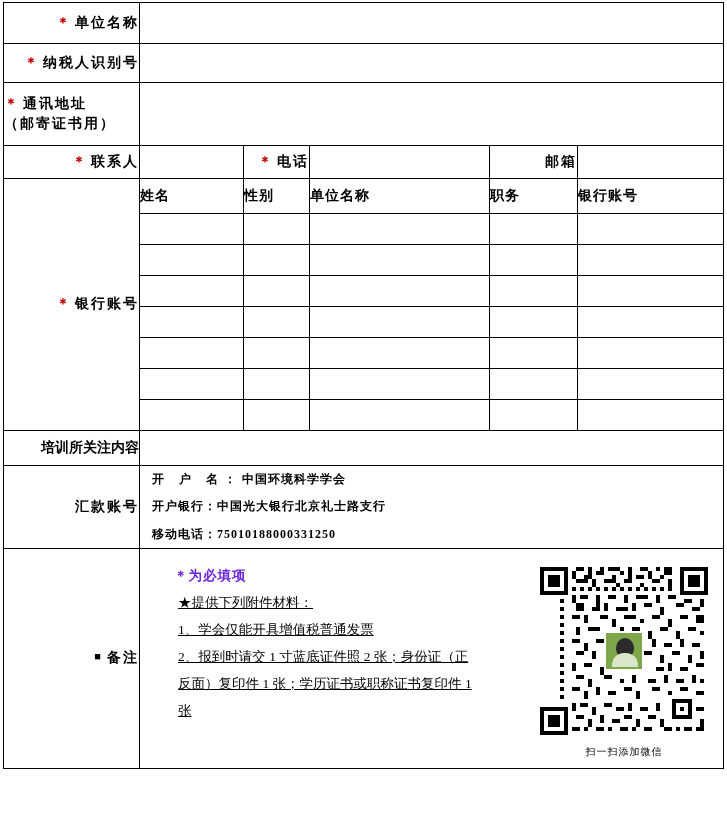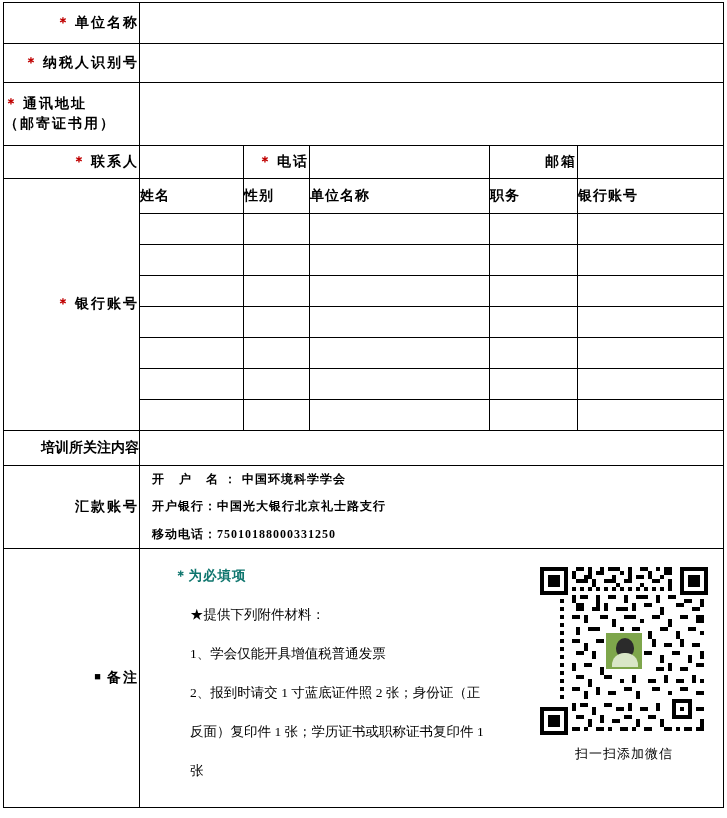--- a/index.html
+++ b/index.html
@@ -83,36 +83,37 @@
     min-height: 196px;
     box-sizing: border-box;
   }
   .remark-text {
     flex: 1 1 auto;
     padding: 6px 4px 0 28px;
     font-size: 13.5px;
     line-height: 1.7;
   }
   .remark-title {
-    color: #0f766e;
+    color: #6d28d9;
     font-weight: bold;
     margin-bottom: 4px;
     letter-spacing: 1px;
   }
   .remark-line {
-    margin: 16px;
+    margin: 4px;
+    text-decoration: underline;
   }
   .qr-wrap {
     flex: 0 0 auto;
     width: 186px;
     text-align: center;
     padding-top: 4px;
   }
   .qr-caption {
-    font-size: 13px;
+    font-size: 10px;
     margin-top: 6px;
     letter-spacing: 1px;
   }
   .qr-box {
     width: 176px;
     height: 176px;
     margin: 0 auto;
     position: relative;
     background: #ffffff;
   }

